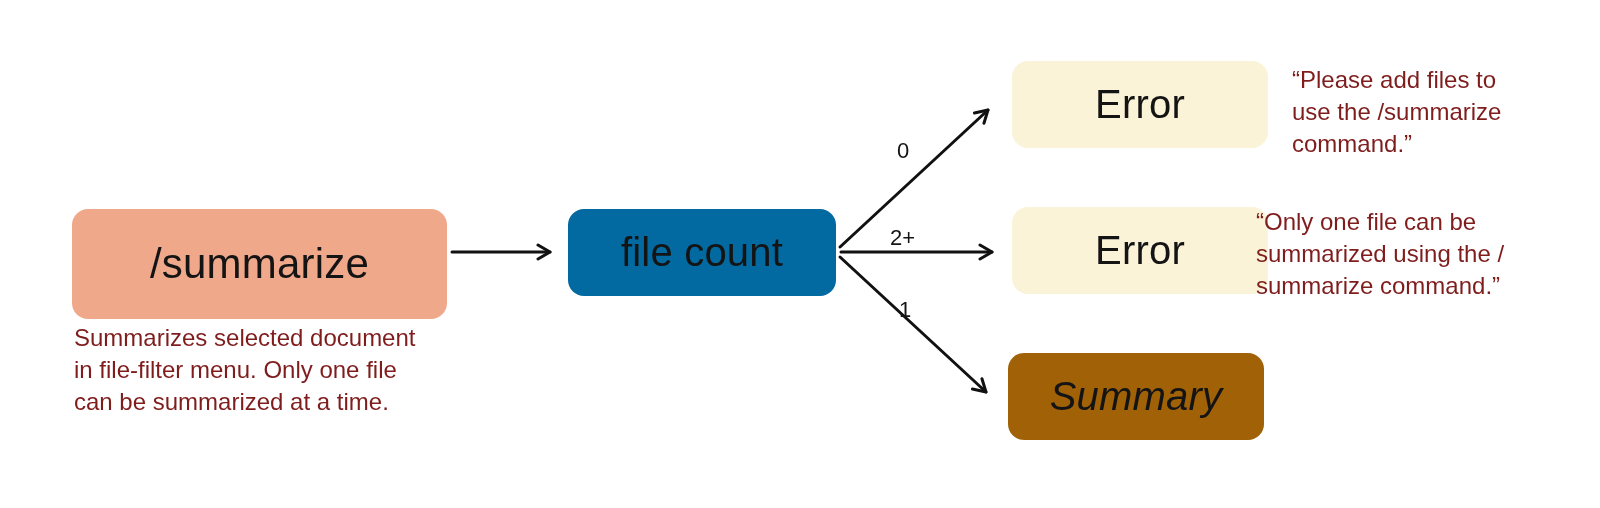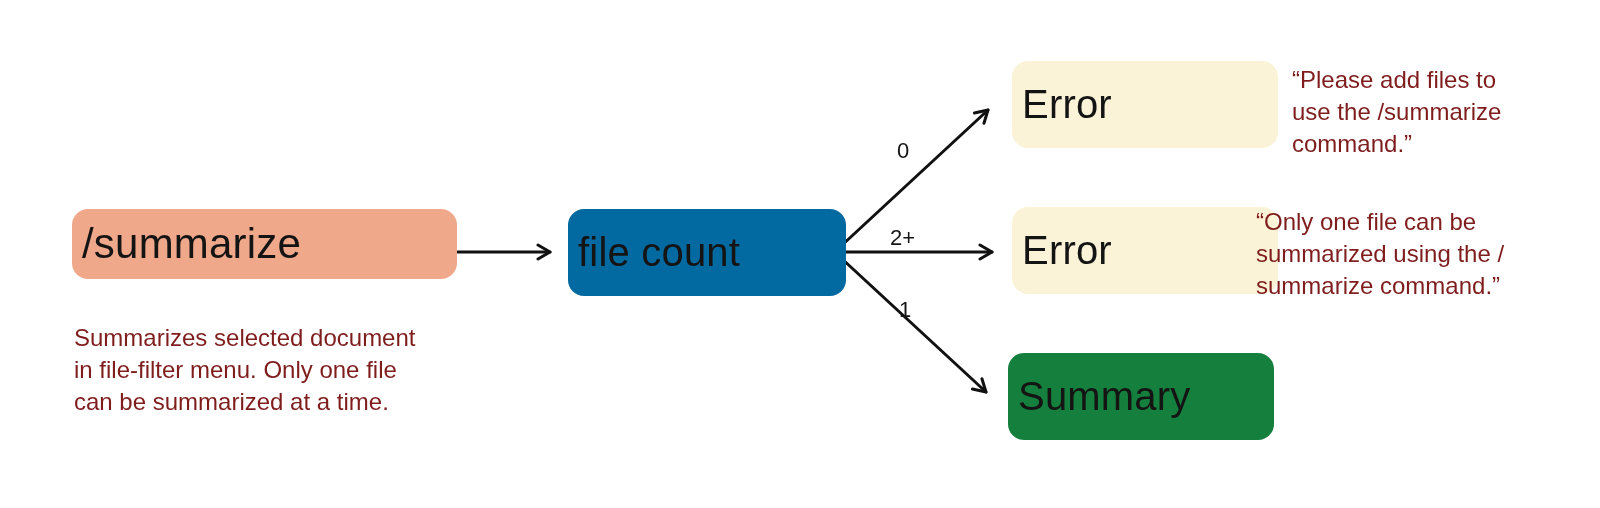--- a/index.html
+++ b/index.html
@@ -19,29 +19,28 @@
   .edges {
     position: absolute;
     left: 0;
     top: 0;
     pointer-events: none;
   }
   .node {
     position: absolute;
     display: flex;
     align-items: center;
-    justify-content: flex-start;
+    justify-content: center;
     border-radius: 16px;
     font-size: 40px;
     font-weight: 400;
     letter-spacing: 0.2px;
     color: #141414;
-    padding-left: 10px;
   }
-  .node-summarize  { left: 72px;   top: 209px; width: 375px; height: 70px; font-size: 42px; }
+  .node-summarize  { left: 72px;   top: 209px; width: 375px; height: 110px; font-size: 42px; }
   .node-filecount  { left: 568px;  top: 209px; width: 268px; height: 87px; }
   .node-error0     { left: 1012px; top: 61px;  width: 256px; height: 87px; }
   .node-error2     { left: 1012px; top: 207px; width: 256px; height: 87px; }
   .node-summary    { left: 1008px; top: 353px; width: 256px; height: 87px; }
   .caption {
     position: absolute;
     font-size: 24px;
     line-height: 32px;
     white-space: pre-line;
     color: #7f1d1d;
@@ -100,17 +99,17 @@
 use the /summarize
 command.”</div>
 
   <div class="node node-error2" style="background-color: rgb(250, 243, 215);">
     <span>Error</span>
   </div>
   <div class="caption note-error2">“Only one file can be
 summarized using the /
 summarize command.”</div>
 
-  <div class="node node-summary" style="background-color: #15803d;">
+  <div class="node node-summary" style="background-color: #a16207; font-style: italic;">
     <span>Summary</span>
   </div>
 
 </div>
 
 </body></html>

